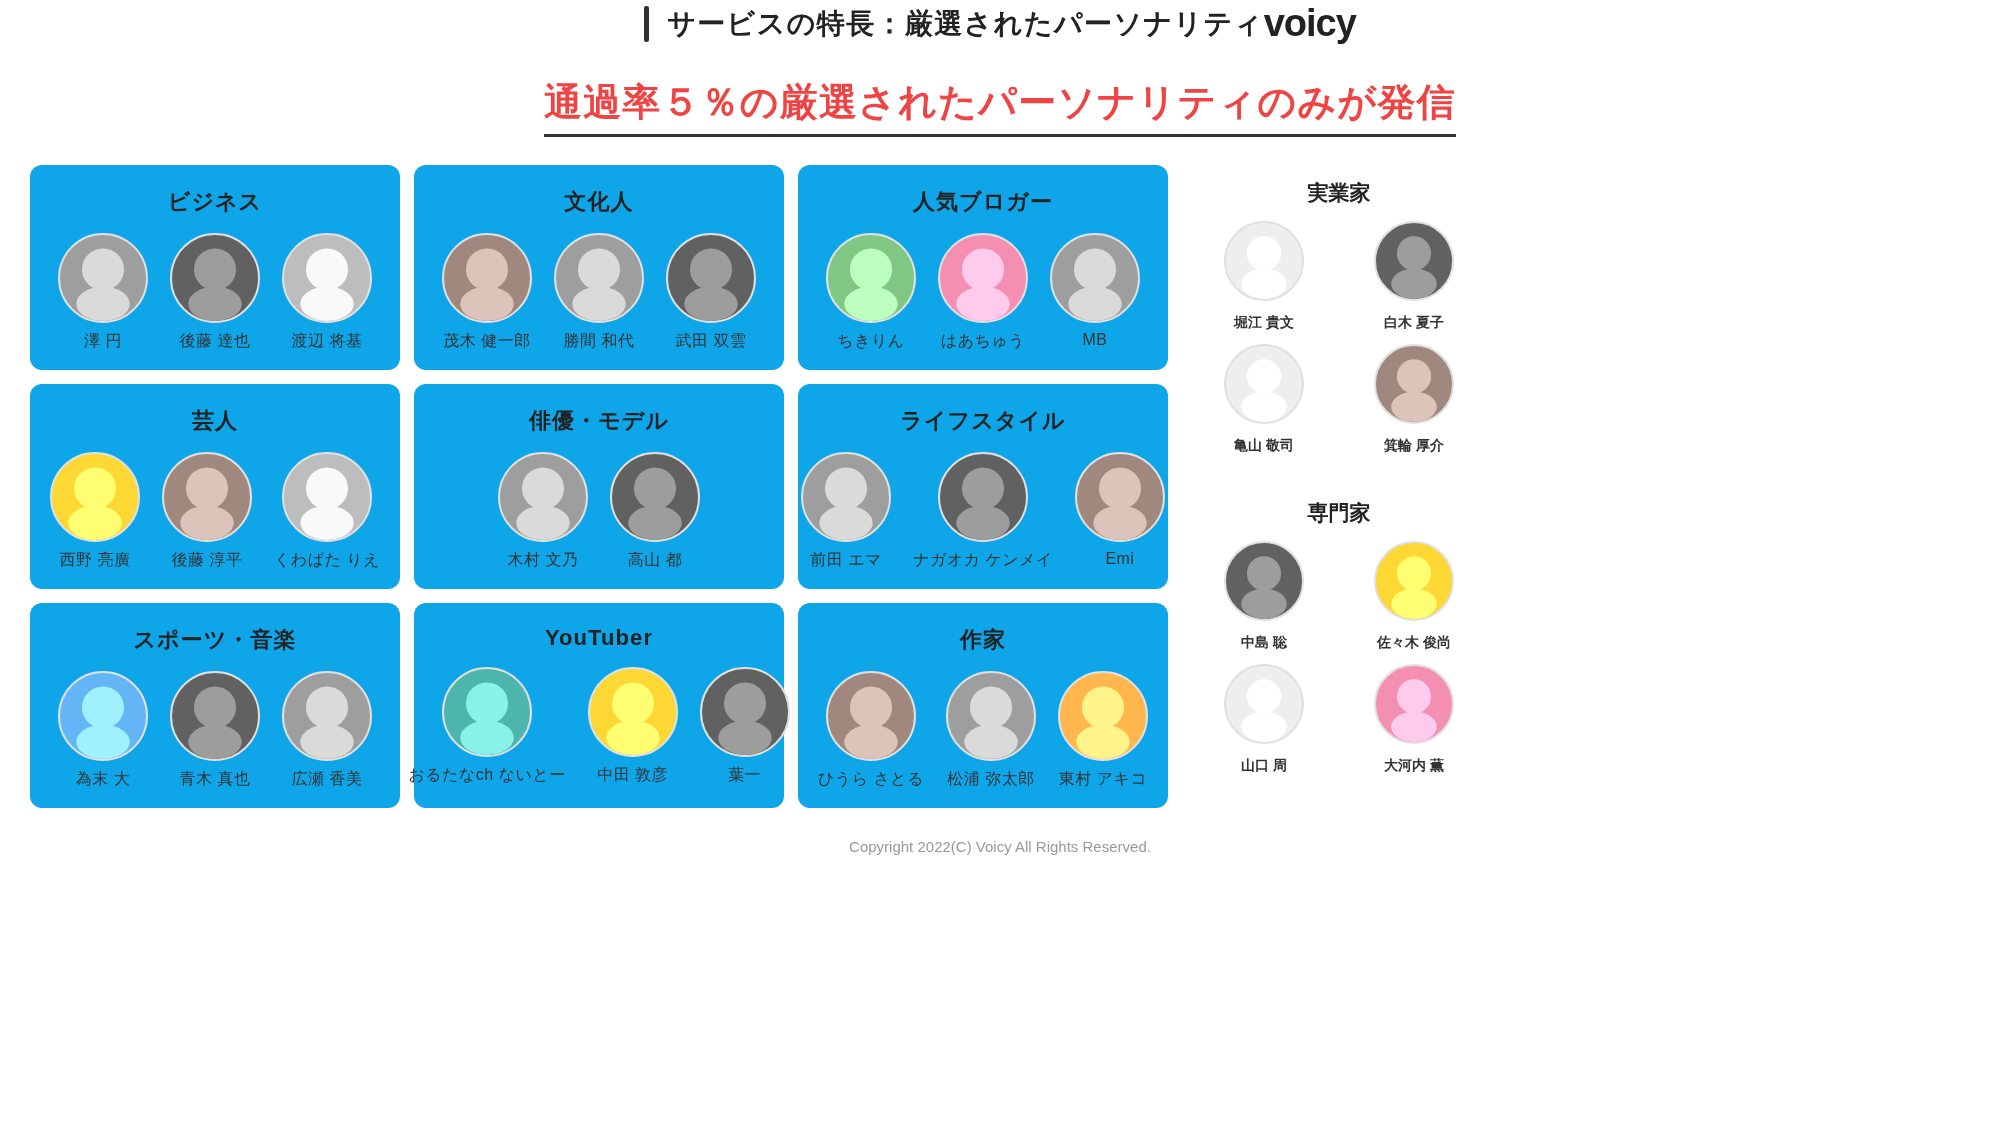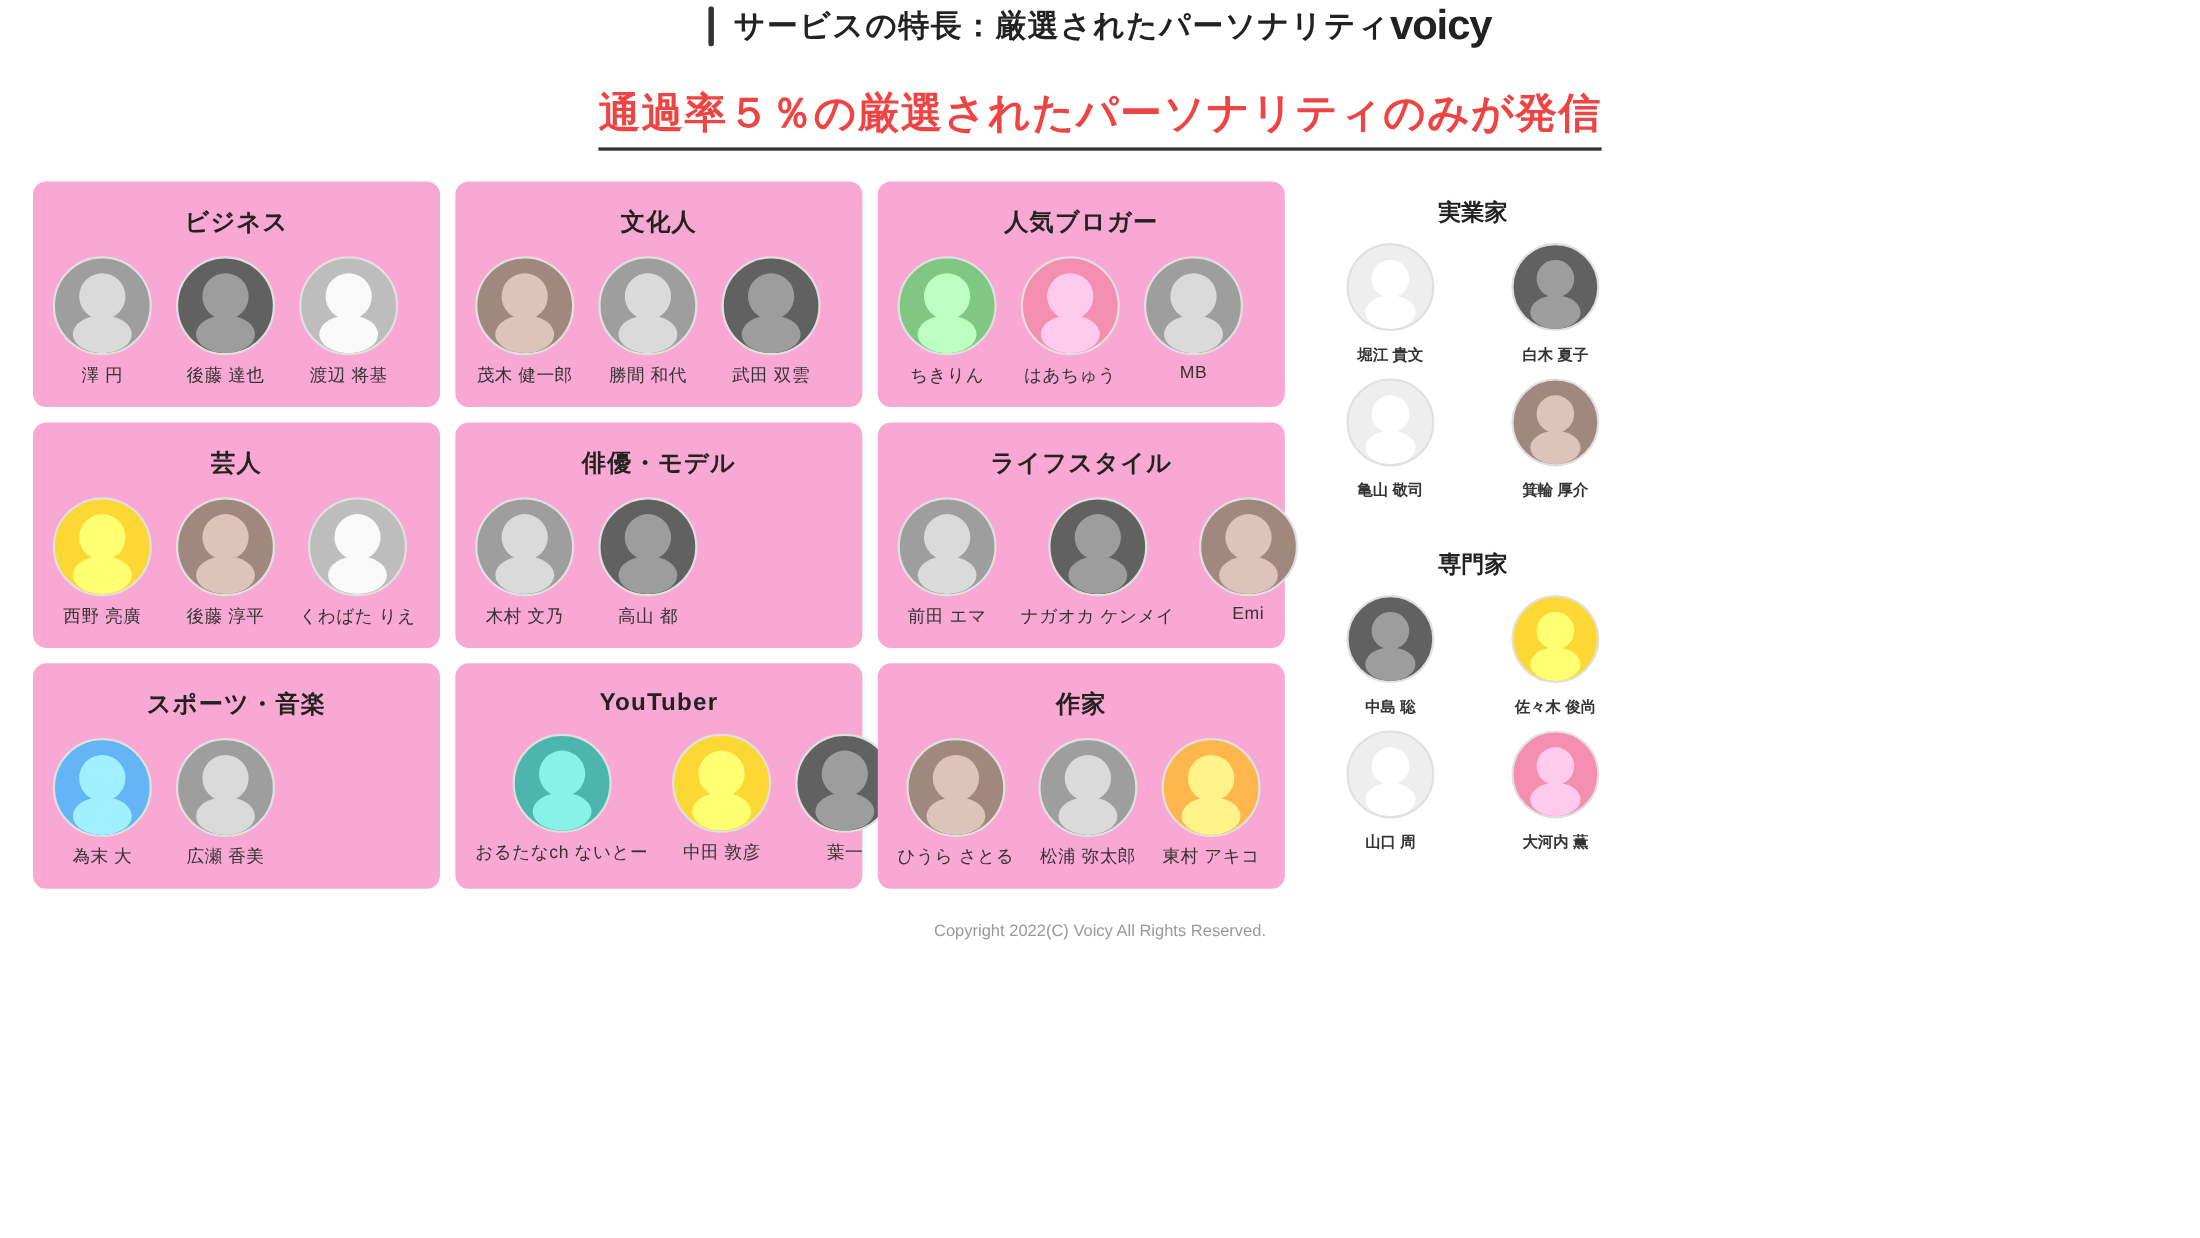--- a/index.html
+++ b/index.html
@@ -69,34 +69,35 @@
     
     .categories-grid {
       display: grid;
       grid-template-columns: repeat(3, 370px);
       grid-template-rows: repeat(3, auto);
       gap: 14px;
       flex-shrink: 0;
     }
 
     .category-box {
-      background: #f9a8d4;
+      background: #0ea5e9;
       border-radius: 12px;
       padding: 22px 18px 18px;
       text-align: center;
     }
     .category-title {
       font-size: 22px;
       font-weight: 700;
       color: #222;
       margin-bottom: 16px;
       letter-spacing: 0.05em;
     }
     .person-row {
       display: flex;
+      justify-content: center;
       gap: 22px;
     }
     .person-item {
       display: flex;
       flex-direction: column;
       align-items: center;
       gap: 8px;
     }
     .avatar {
       width: 90px;
@@ -386,20 +387,29 @@
           <div class="person-item">
             <div class="avatar" style="background: rgb(100, 181, 246);">
               <svg viewBox="0 0 90 90" xmlns="http://www.w3.org/2000/svg">
       <circle cx="45" cy="36" r="22" fill="rgb(160,241,255)"></circle>
       <ellipse cx="45" cy="72" rx="28" ry="18" fill="rgb(160,241,255)"></ellipse>
     </svg>
             </div>
             <div class="person-name">為末 大</div>
           </div>
           <div class="person-item">
+            <div class="avatar" style="background: rgb(97, 97, 97);">
+              <svg viewBox="0 0 90 90" xmlns="http://www.w3.org/2000/svg">
+      <circle cx="45" cy="36" r="22" fill="rgb(157,157,157)"></circle>
+      <ellipse cx="45" cy="72" rx="28" ry="18" fill="rgb(157,157,157)"></ellipse>
+    </svg>
+            </div>
+            <div class="person-name">青木 真也</div>
+          </div>
+          <div class="person-item">
             <div class="avatar" style="background: rgb(158, 158, 158);">
               <svg viewBox="0 0 90 90" xmlns="http://www.w3.org/2000/svg">
       <circle cx="45" cy="36" r="22" fill="rgb(218,218,218)"></circle>
       <ellipse cx="45" cy="72" rx="28" ry="18" fill="rgb(218,218,218)"></ellipse>
     </svg>
             </div>
             <div class="person-name">広瀬 香美</div>
           </div>
         </div>
       </div>

